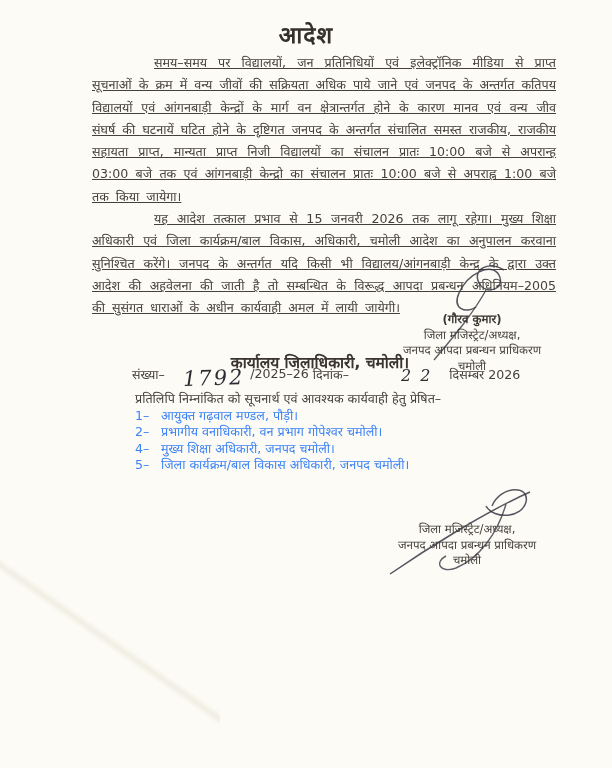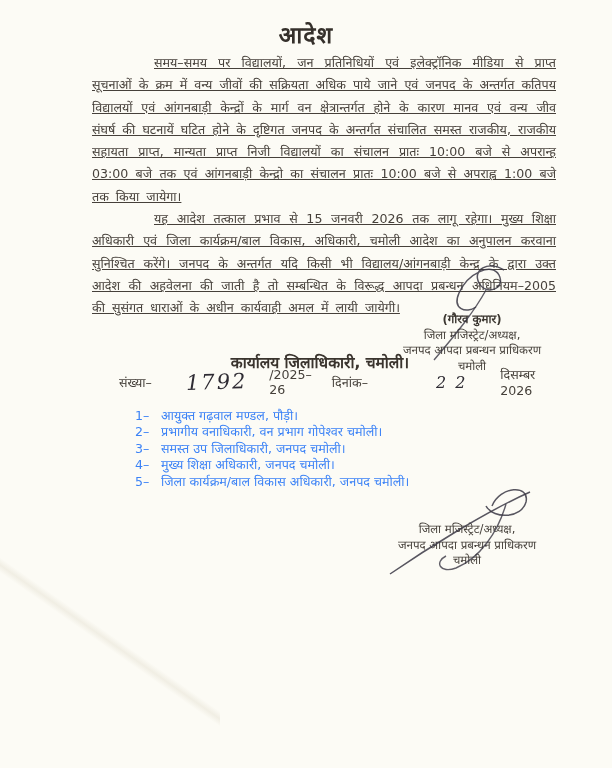--- a/index.html
+++ b/index.html
@@ -97,27 +97,26 @@
     width: 640px;
     text-align: center;
     font-size: 15.5px;
     font-weight: bold;
     color: #3a342e;
     margin: 0;
   }
   .ref-line {
     position: absolute;
     top: 366px;
-    left: 119px;
+    left: 132px;
     width: 420px;
     font-size: 12.6px;
     color: #45403a;
     display: flex;
-    align-items: center;
-    gap: 16px;
+    align-items: flex-start;
   }
   .hw {
     font-family: "DejaVu Serif", "Liberation Serif", serif;
     font-style: italic;
     color: #2e2b33;
     font-weight: 500;
   }
   .hw-number {
     font-size: 21px;
     margin: 0 6px 0 18px;
@@ -178,33 +177,30 @@
 
   <div class="ref-line">
     <span>संख्या–</span>
     <span class="hw hw-number">1792</span>
     <span>/2025–26</span>
     <span class="ref-gap">दिनांक–</span>
     <span class="hw hw-day">22</span>
     <span>दिसम्बर 2026</span>
   </div>
 
+  <div class="copy-line">प्रतिलिपि निम्नांकित को सूचनार्थ एवं आवश्यक कार्यवाही हेतु प्रेषित–</div>
 
   <div class="recipients">
     <div class="recipient-row">
       <span class="recipient-num">1–</span>
       <span>आयुक्त गढ़वाल मण्डल, पौड़ी।</span>
     </div>
     <div class="recipient-row">
       <span class="recipient-num">2–</span>
       <span>प्रभागीय वनाधिकारी, वन प्रभाग गोपेश्वर चमोली।</span>
-    </div>
-    <div class="recipient-row">
-      <span class="recipient-num">3–</span>
-      <span>समस्त उप जिलाधिकारी, जनपद चमोली।</span>
     </div>
     <div class="recipient-row">
       <span class="recipient-num">4–</span>
       <span>मुख्य शिक्षा अधिकारी, जनपद चमोली।</span>
     </div>
     <div class="recipient-row">
       <span class="recipient-num">5–</span>
       <span>जिला कार्यक्रम/बाल विकास अधिकारी, जनपद चमोली।</span>
     </div>
   </div>

